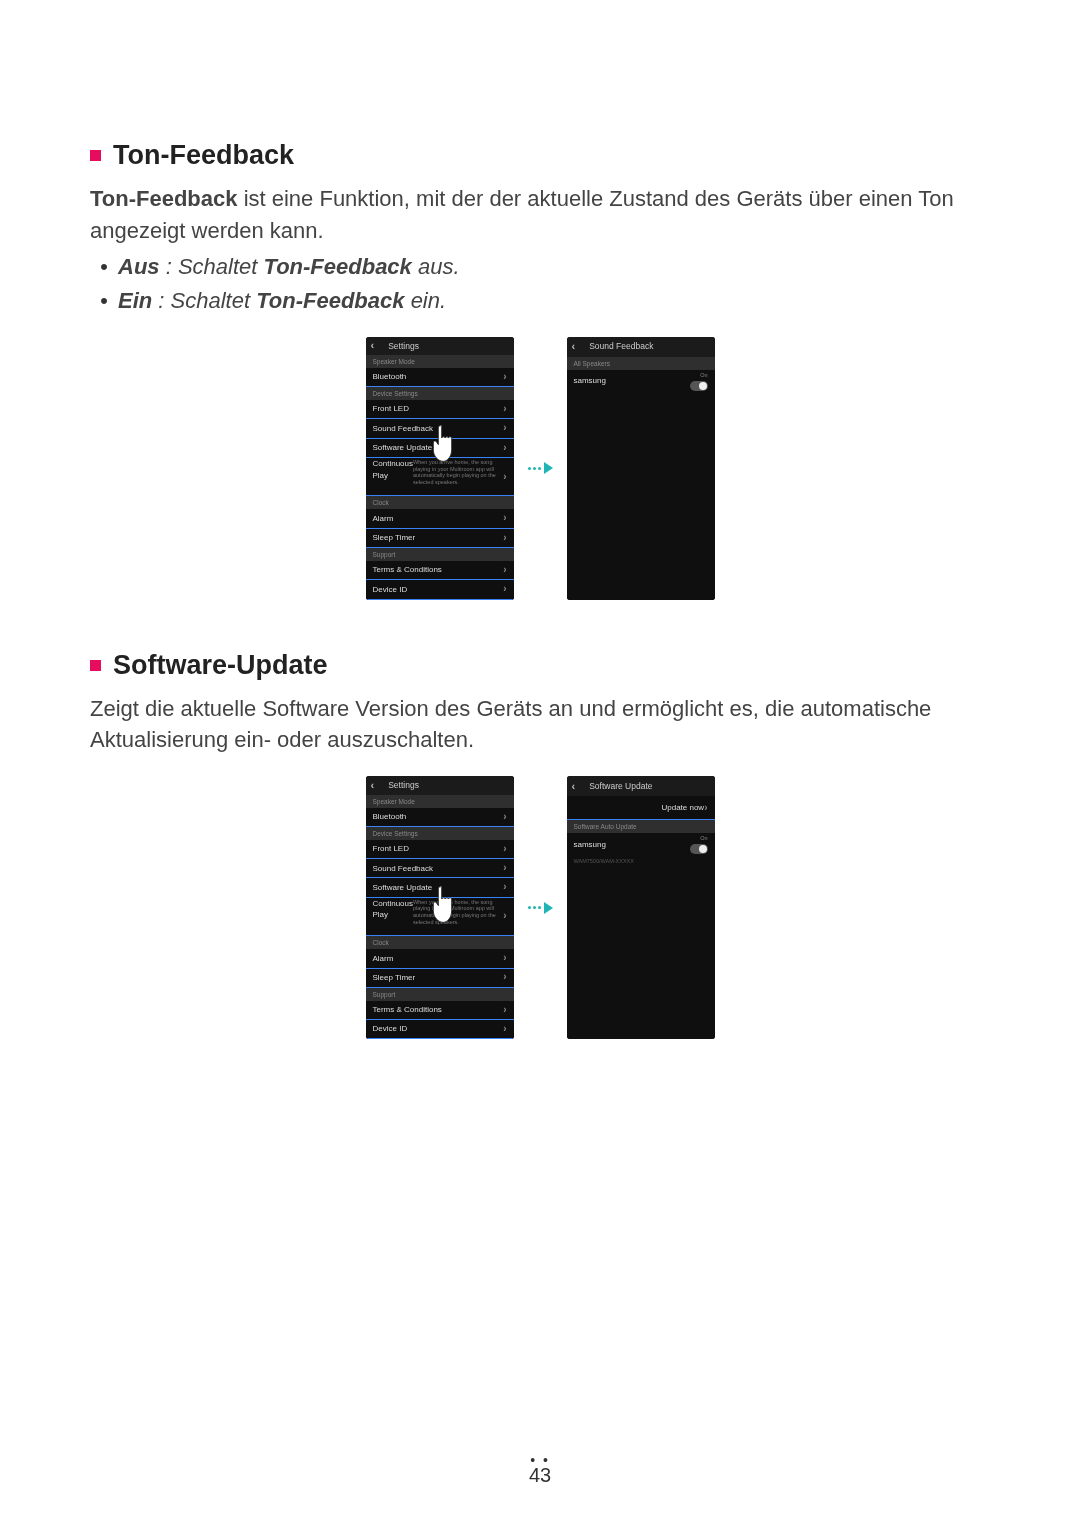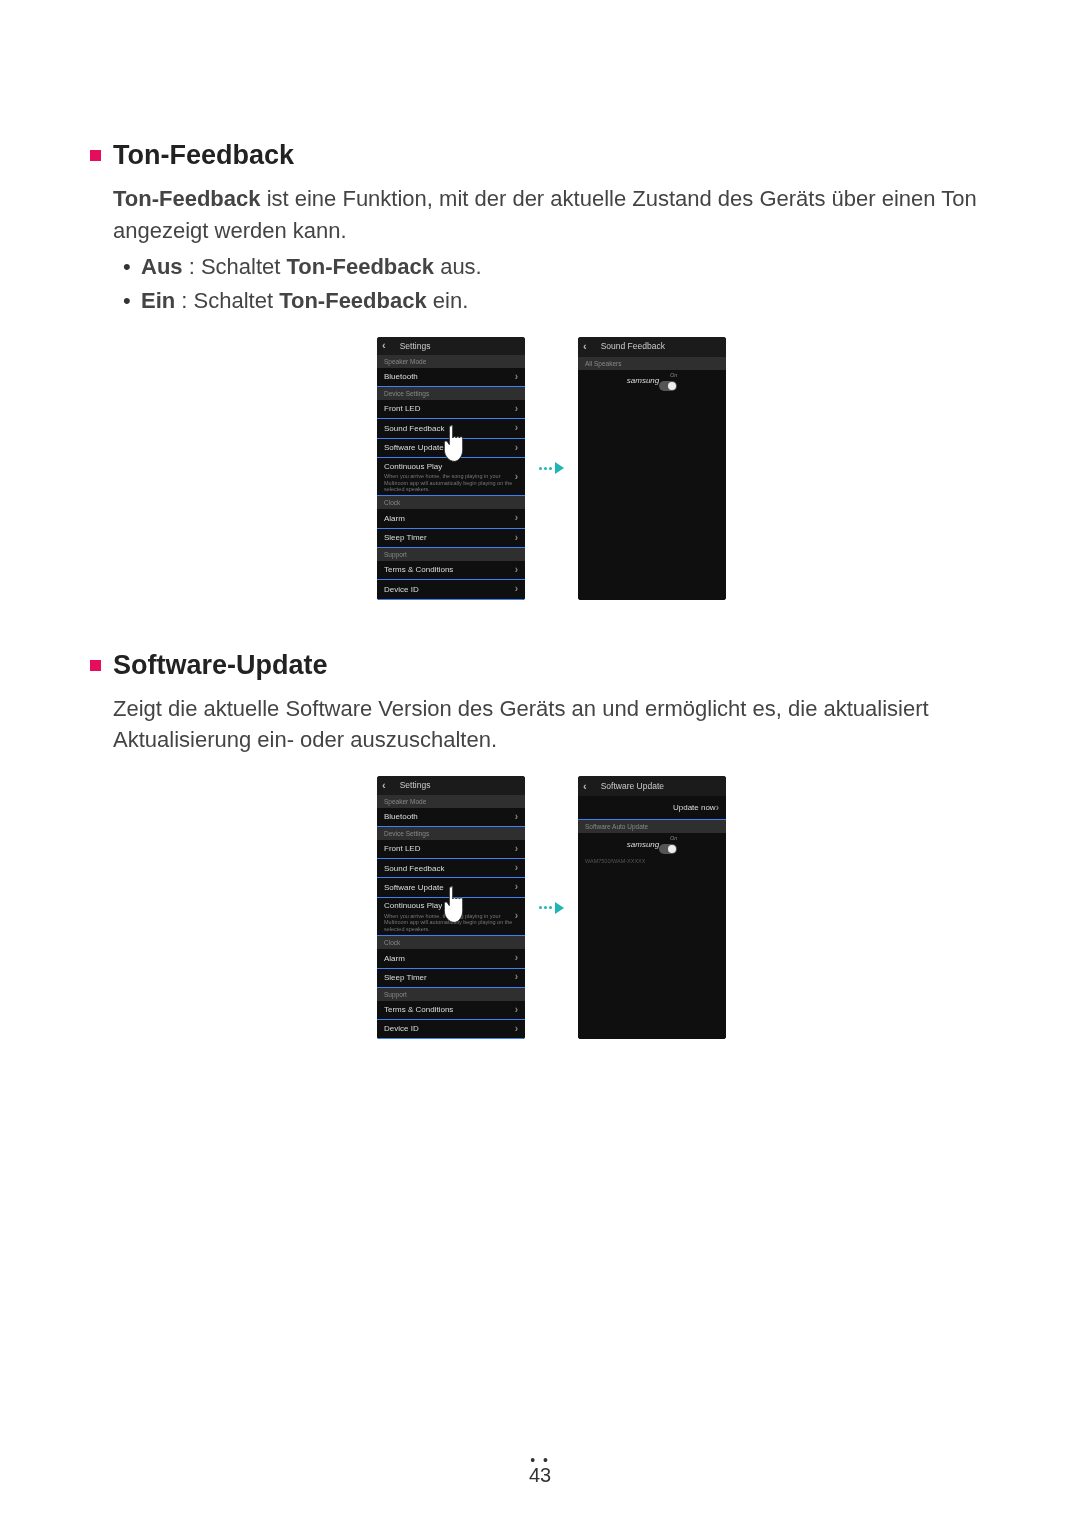--- a/index.html
+++ b/index.html
@@ -24,34 +24,34 @@
       background: #e60d5e;
       margin-right: 12px;
       flex-shrink: 0;
     }
     .section-title h2 {
       font-size: 27px;
       font-weight: bold;
       color: #222;
     }
     .section-body {
-      margin-left: 23px;
       font-size: 22px;
       line-height: 1.45;
       color: #444;
     }
     .section-body p { margin-bottom: 4px; }
     .section-body ul {
       list-style: none;
       margin-top: 4px;
     }
     .section-body ul li {
       position: relative;
       padding-left: 28px;
       margin-bottom: 2px;
+      font-style: italic;
     }
     .section-body ul li::before {
       content: "•";
       position: absolute;
       left: 10px;
       top: 0;
       font-size: 22px;
       color: #333;
     }
     .bold { font-weight: bold; }
@@ -104,21 +104,21 @@
       padding: 0 7px;
       height: 21px;
       display: flex;
       align-items: center;
       justify-content: space-between;
       border-bottom: 1px solid #3b82f6;
       font-size: 8px;
       color: #ddd;
       position: relative;
     }
-    .ph-row.tall { height: 42px; flex-direction: column; align-items: flex-start; justify-content: center; }
+    .ph-row.tall { height: 42px; flex-direction: row; align-items: flex-start; justify-content: center; }
     .ph-row.tall .sub { font-size: 5.5px; color: #777; line-height: 1.2; margin-top: 1px; }
     .chev {
       font-size: 10px;
       color: #888;
       font-weight: bold;
     }
     .ph-row.tall .chev { position: absolute; right: 7px; top: 50%; transform: translateY(-50%); }
     .arrow-flow {
       display: flex;
       align-items: center;
@@ -131,24 +131,23 @@
       border-bottom: 6px solid transparent;
       border-left: 9px solid #1fb5b5;
       margin-left: 1px;
     }
     .toggle-row {
       background: #0f0f0f;
       padding: 0 7px;
       height: 23px;
       display: flex;
       align-items: center;
-      justify-content: center;
+      justify-content: space-between;
       font-size: 8px;
       color: #ddd;
-      font-style: italic;
     }
     .toggle-wrap {
       display: flex;
       flex-direction: column;
       align-items: flex-end;
       gap: 1px;
     }
     .toggle-label { font-size: 5.5px; color: #888; }
     .toggle {
       width: 18px;
@@ -288,21 +287,21 @@
     </div>
   </div>
 </div>
 
 <div class="section">
   <div class="section-title">
     <div class="bullet-square"></div>
     <h2>Software-Update</h2>
   </div>
   <div class="section-body">
-    <p>Zeigt die aktuelle Software Version des Geräts an und ermöglicht es, die aktualisiert Aktualisierung ein- oder auszuschalten.</p>
+    <p>Zeigt die aktuelle Software Version des Geräts an und ermöglicht es, die automatische Aktualisierung ein- oder auszuschalten.</p>
 
     <div class="screens-row">
 
       <div class="phone" style="position:relative;">
         <div class="ph-header">
           <span class="ph-back">‹</span>
           <span class="ph-title">Settings</span>
         </div>
         <div class="ph-section">Speaker Mode</div>
         <div class="ph-row">

